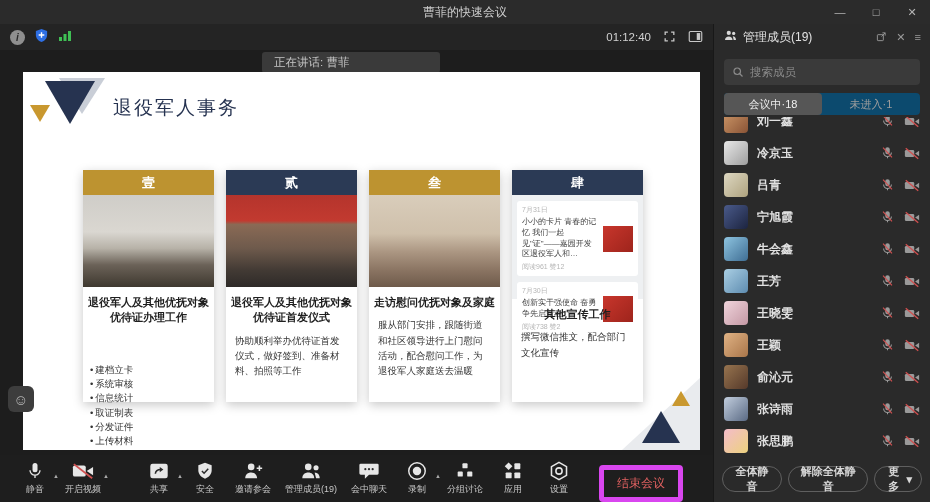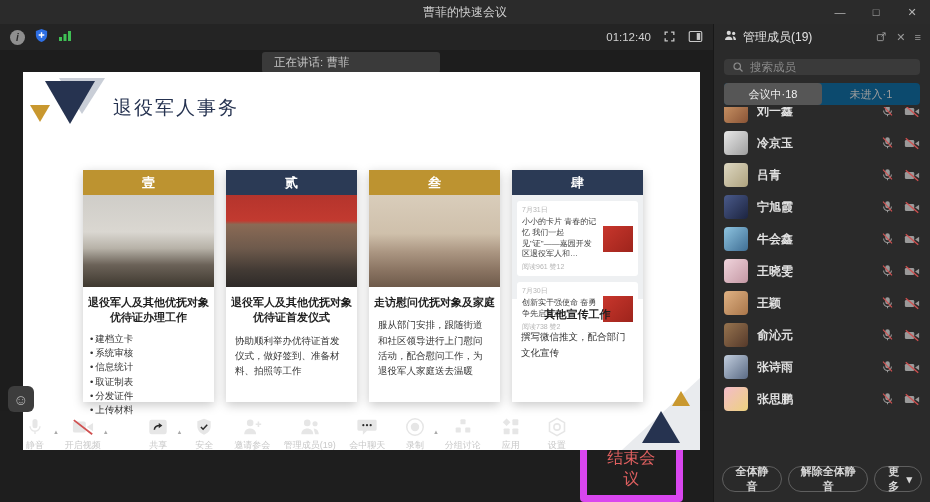--- a/index.html
+++ b/index.html
@@ -41,50 +41,50 @@
   .cards { position:absolute; left:60px; top:98px; display:flex; gap:12px; }
   .card { width:131px; height:232px; background:#fff; box-shadow:0 3px 10px rgba(0,0,0,.22); }
   .card-h { height:25px; display:flex; align-items:center; justify-content:center; color:#fff; font-size:13px; font-weight:bold; }
   .h-gold { background:#bd9330; } .h-navy { background:#2b3a55; }
   .photo { height:92px; }
   .photo-1 { background:linear-gradient(180deg,#cfcdc8 0%,#dad7d1 40%,#b7b2a8 58%,#6b6258 76%,#3e382f 100%); }
   .photo-2 { background:linear-gradient(180deg,#b5342c 0%,#c23a30 28%,#8a6a55 32%,#6e5a4c 58%,#423a34 82%,#2e2a28 100%); }
   .photo-3 { background:linear-gradient(180deg,#d9cdbb 0%,#cfc0ab 42%,#ab9682 62%,#8a7462 82%,#6e5a4a 100%); }
   .card-title { font-weight:bold; font-size:11px; color:#1f1f1f; text-align:center; padding:8px 5px 4px; line-height:1.4; }
   .card-body { font-size:9.5px; color:#333; padding:3px 9px; line-height:1.6; }
-  .bullets { padding:2px 7px; }
+  .bullets { padding:2px 7px;margin-top:31px; }
   .bullet { font-size:9.5px; color:#333; line-height:1.5; }
   .bullet::before { content:"•"; margin-right:2px; }
   .articles { height:104px; background:#eef0f2; padding:6px 5px; display:flex; flex-direction:column; gap:6px; }
   .art { background:#fff; border-radius:3px; padding:4px 5px; display:flex; gap:4px; }
   .art-left { flex:1; min-width:0; }
   .art-date { font-size:7px; color:#b5b5b5; }
   .art-title { font-size:8px; color:#444; line-height:1.35; margin:2px 0; }
   .art-stats { font-size:7px; color:#b5b5b5; }
   .art-thumb { flex:0 0 30px; width:30px; height:26px; align-self:center;
                background:linear-gradient(135deg,#c8362c,#9e241c); }
   .corner-band { position:absolute; right:0; bottom:0; border-bottom:72px solid #e9ebee; border-left:78px solid transparent; }
   .corner-navy { right:20px; bottom:7px; border-left:19px solid transparent; border-right:19px solid transparent; border-bottom:32px solid #263350; }
   .corner-gold { right:10px; bottom:44px; border-left:9px solid transparent; border-right:9px solid transparent; border-bottom:15px solid #c9982f; }
 
   
   .toolbar { flex:0 0 47px; background:#1e1e1e; display:flex; align-items:flex-start; padding:0 12px; }
   .tool { display:flex; flex-direction:column; align-items:center; margin:5px 7px 0; position:relative; min-width:32px; cursor:default; }
   .tool-label { font-size:9px; color:#c8c8c8; margin-top:1px; white-space:nowrap; }
   .caret { position:absolute; right:-8px; top:13px; font-size:6px; color:#aaaaaa; }
   .tb-spacer { width:28px; }
-  .end-btn { margin-left:auto; margin-top:25px; margin-right:18px; border:7px solid #d946ef; color:#e06060;
-             background:transparent; border-radius:4px; font-size:16px; padding:5px 13px; }
+  .end-btn { margin-left:auto; margin-top:10px; margin-right:18px; border:5px solid #d946ef; color:#e06060;
+             background:transparent; border-radius:4px; font-size:12px; padding:5px 13px; }
 
   
   .panel { width:217px; background:#2a2a2a; border-left:1px solid #181818; display:flex; flex-direction:column; }
   .p-header { flex:0 0 26px; display:flex; align-items:center; padding:0 9px; gap:5px; color:#e2e2e2; font-size:12px; }
   .p-hicons { margin-left:auto; display:flex; gap:9px; align-items:center; color:#9a9a9a; font-size:11px; }
   .p-search { padding:9px 10px 0; }
-  .search-box { height:16px; background:#3a3a3a; border-radius:4px; display:flex; align-items:center; padding:0 8px; gap:6px; }
+  .search-box { height:26px; background:#3a3a3a; border-radius:4px; display:flex; align-items:center; padding:0 8px; gap:6px; }
   .search-box input { flex:1; background:transparent; border:none; outline:none; color:#dddddd; font-size:11.5px; min-width:0; }
   .search-box input::placeholder { color:#8a8a8a; }
   .p-tabs { margin:8px 10px 0; background:#0c4a6e; border-radius:4px; display:flex; height:22px; }
   .ptab { flex:1; display:flex; align-items:center; justify-content:center; font-size:11px; color:#9c9c9c; border-radius:4px; }
   .ptab.active { background:#565656; color:#f0f0f0; }
   .p-list { flex:1; overflow:hidden; margin-top:2px; }
   .mrow { height:32px; display:flex; align-items:center; padding:0 10px; }
   .mrow.clip { margin-top:-12px; }
   .avatar { flex:0 0 24px; width:24px; height:24px; border-radius:4px; }
   .mname { margin-left:9px; font-size:12px; color:#e0e0e0; white-space:nowrap; overflow:hidden;font-weight:bold; }
@@ -430,20 +430,37 @@
                 <path d="M2.5 1.5l11 12" stroke="#d05050" stroke-width="1.4"></path>
               </svg>
               <svg width="16" height="13" viewBox="0 0 18 14">
                 <rect x="1" y="3" width="10.5" height="8" rx="1.5" fill="#9a9a9a"></rect>
                 <path d="M12.5 7l4.5-3v6z" fill="#9a9a9a"></path>
                 <path d="M2 1l14 12" stroke="#d05050" stroke-width="1.5"></path>
               </svg>
             </span>
         </div>
         <div class="mrow">
+          <span class="avatar" style="background:linear-gradient(135deg,#aacfe4,#5e8cb0)"></span>
+          <span class="mname">王芳</span>
+          <span class="mics">
+              <svg width="13" height="14" viewBox="0 0 16 16">
+                <rect x="5.2" y="1" width="5.6" height="8.5" rx="2.8" fill="#9a9a9a"></rect>
+                <path d="M3.2 7.5a4.8 4.8 0 0 0 9.6 0" fill="none" stroke="#9a9a9a" stroke-width="1.3"></path>
+                <path d="M8 12.5v2" stroke="#9a9a9a" stroke-width="1.3"></path>
+                <path d="M2.5 1.5l11 12" stroke="#d05050" stroke-width="1.4"></path>
+              </svg>
+              <svg width="16" height="13" viewBox="0 0 18 14">
+                <rect x="1" y="3" width="10.5" height="8" rx="1.5" fill="#9a9a9a"></rect>
+                <path d="M12.5 7l4.5-3v6z" fill="#9a9a9a"></path>
+                <path d="M2 1l14 12" stroke="#d05050" stroke-width="1.5"></path>
+              </svg>
+            </span>
+        </div>
+        <div class="mrow">
           <span class="avatar" style="background:linear-gradient(135deg,#f0d4dc,#c498a4)"></span>
           <span class="mname">王晓雯</span>
           <span class="mics">
               <svg width="13" height="14" viewBox="0 0 16 16">
                 <rect x="5.2" y="1" width="5.6" height="8.5" rx="2.8" fill="#9a9a9a"></rect>
                 <path d="M3.2 7.5a4.8 4.8 0 0 0 9.6 0" fill="none" stroke="#9a9a9a" stroke-width="1.3"></path>
                 <path d="M8 12.5v2" stroke="#9a9a9a" stroke-width="1.3"></path>
                 <path d="M2.5 1.5l11 12" stroke="#d05050" stroke-width="1.4"></path>
               </svg>
               <svg width="16" height="13" viewBox="0 0 18 14">

